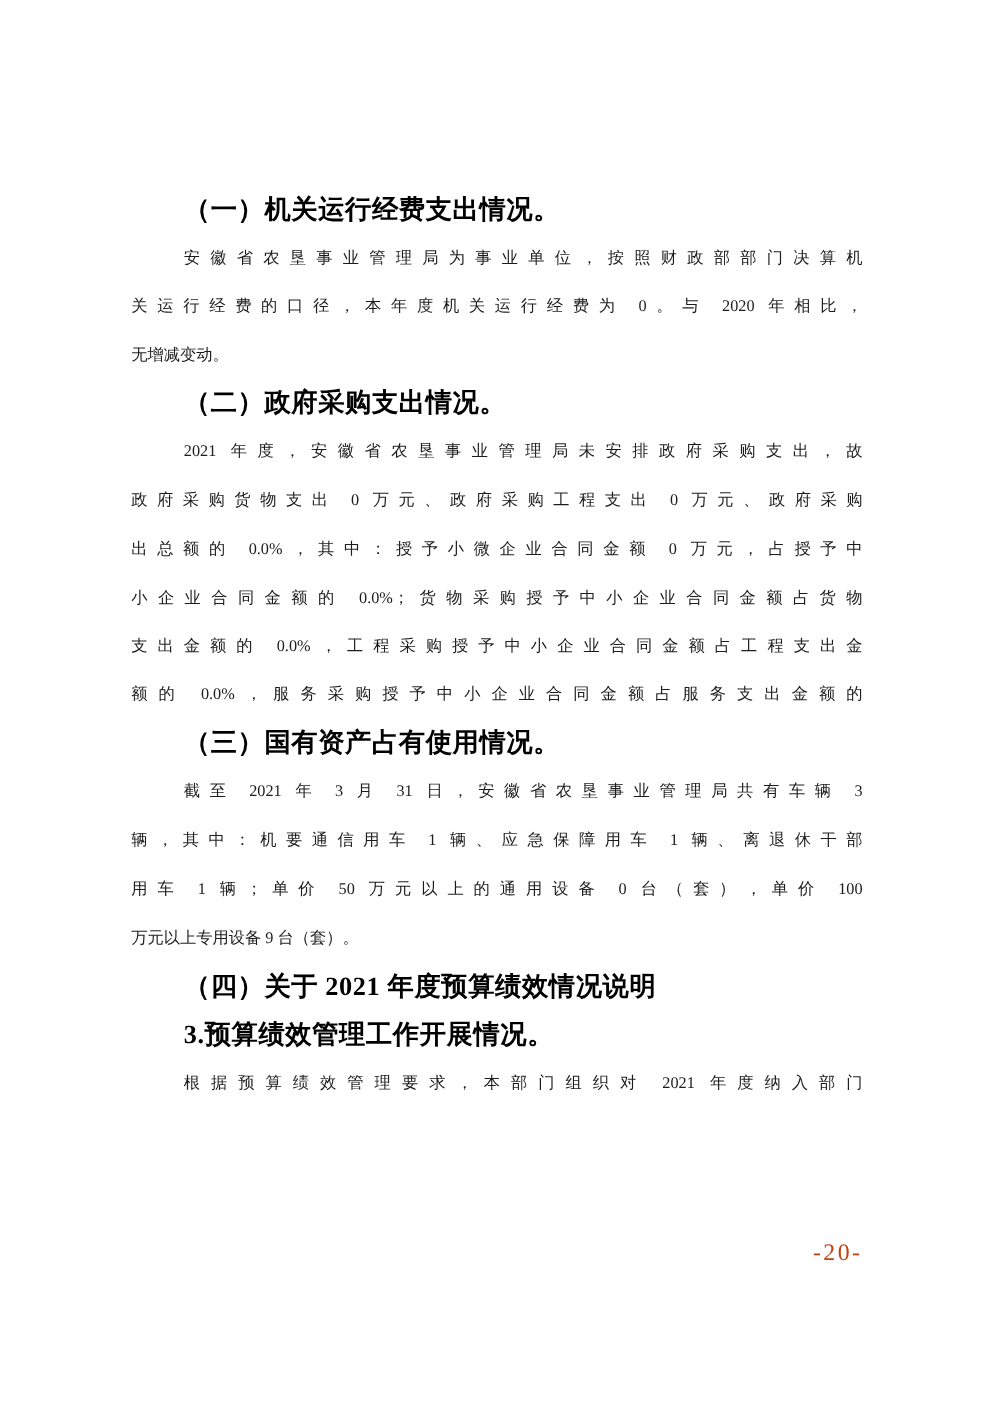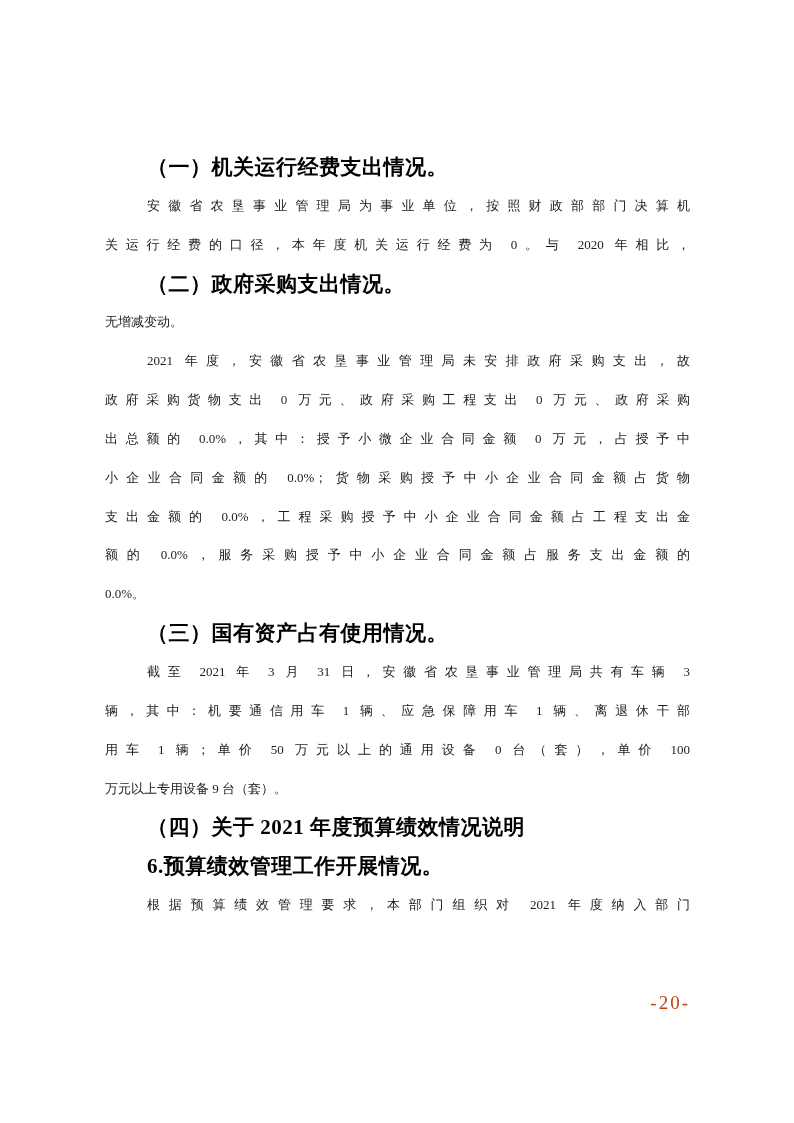--- a/index.html
+++ b/index.html
@@ -54,37 +54,36 @@
 </style>
 </head>
 <body>
 
 <div class="page">
   <div class="content">
 
     <div class="ln h ind">（一）机关运行经费支出情况。</div>
     <div class="ln ind fill">安徽省农垦事业管理局为事业单位，按照财政部部门决算机</div>
     <div class="ln fill">关运行经费的口径，本年度机关运行经费为 0。与 2020 年相比，</div>
+    <div class="ln">无增减变动。</div>
+
     <div class="ln h ind">（二）政府采购支出情况。</div>
-
-    <div class="ln">无增减变动。</div>
     <div class="ln ind fill">2021 年度，安徽省农垦事业管理局未安排政府采购支出，故</div>
     <div class="ln fill">政府采购货物支出 0 万元、政府采购工程支出 0 万元、政府采购</div>
     <div class="ln fill">出总额的 0.0%，其中：授予小微企业合同金额 0 万元，占授予中</div>
     <div class="ln fill">小企业合同金额的 0.0%；货物采购授予中小企业合同金额占货物</div>
     <div class="ln fill">支出金额的 0.0%，工程采购授予中小企业合同金额占工程支出金</div>
     <div class="ln fill">额的 0.0%，服务采购授予中小企业合同金额占服务支出金额的</div>
-    <div class="ln">0.0%。</div>
 
     <div class="ln h ind">（三）国有资产占有使用情况。</div>
     <div class="ln ind fill">截至 2021 年 3 月 31 日，安徽省农垦事业管理局共有车辆 3</div>
     <div class="ln fill">辆，其中：机要通信用车 1 辆、应急保障用车 1 辆、离退休干部</div>
     <div class="ln fill">用车 1 辆；单价 50 万元以上的通用设备 0 台（套），单价 100</div>
     <div class="ln">万元以上专用设备 9 台（套）。</div>
 
     <div class="ln h ind">（四）关于 2021 年度预算绩效情况说明</div>
-    <div class="ln h ind">6.预算绩效管理工作开展情况。</div>
+    <div class="ln h ind">3.预算绩效管理工作开展情况。</div>
     <div class="ln ind fill">根据预算绩效管理要求，本部门组织对 2021 年度纳入部门</div>
 
   </div>
 
   <div class="page-number">-20-</div>
 </div>
 
 </body></html>

